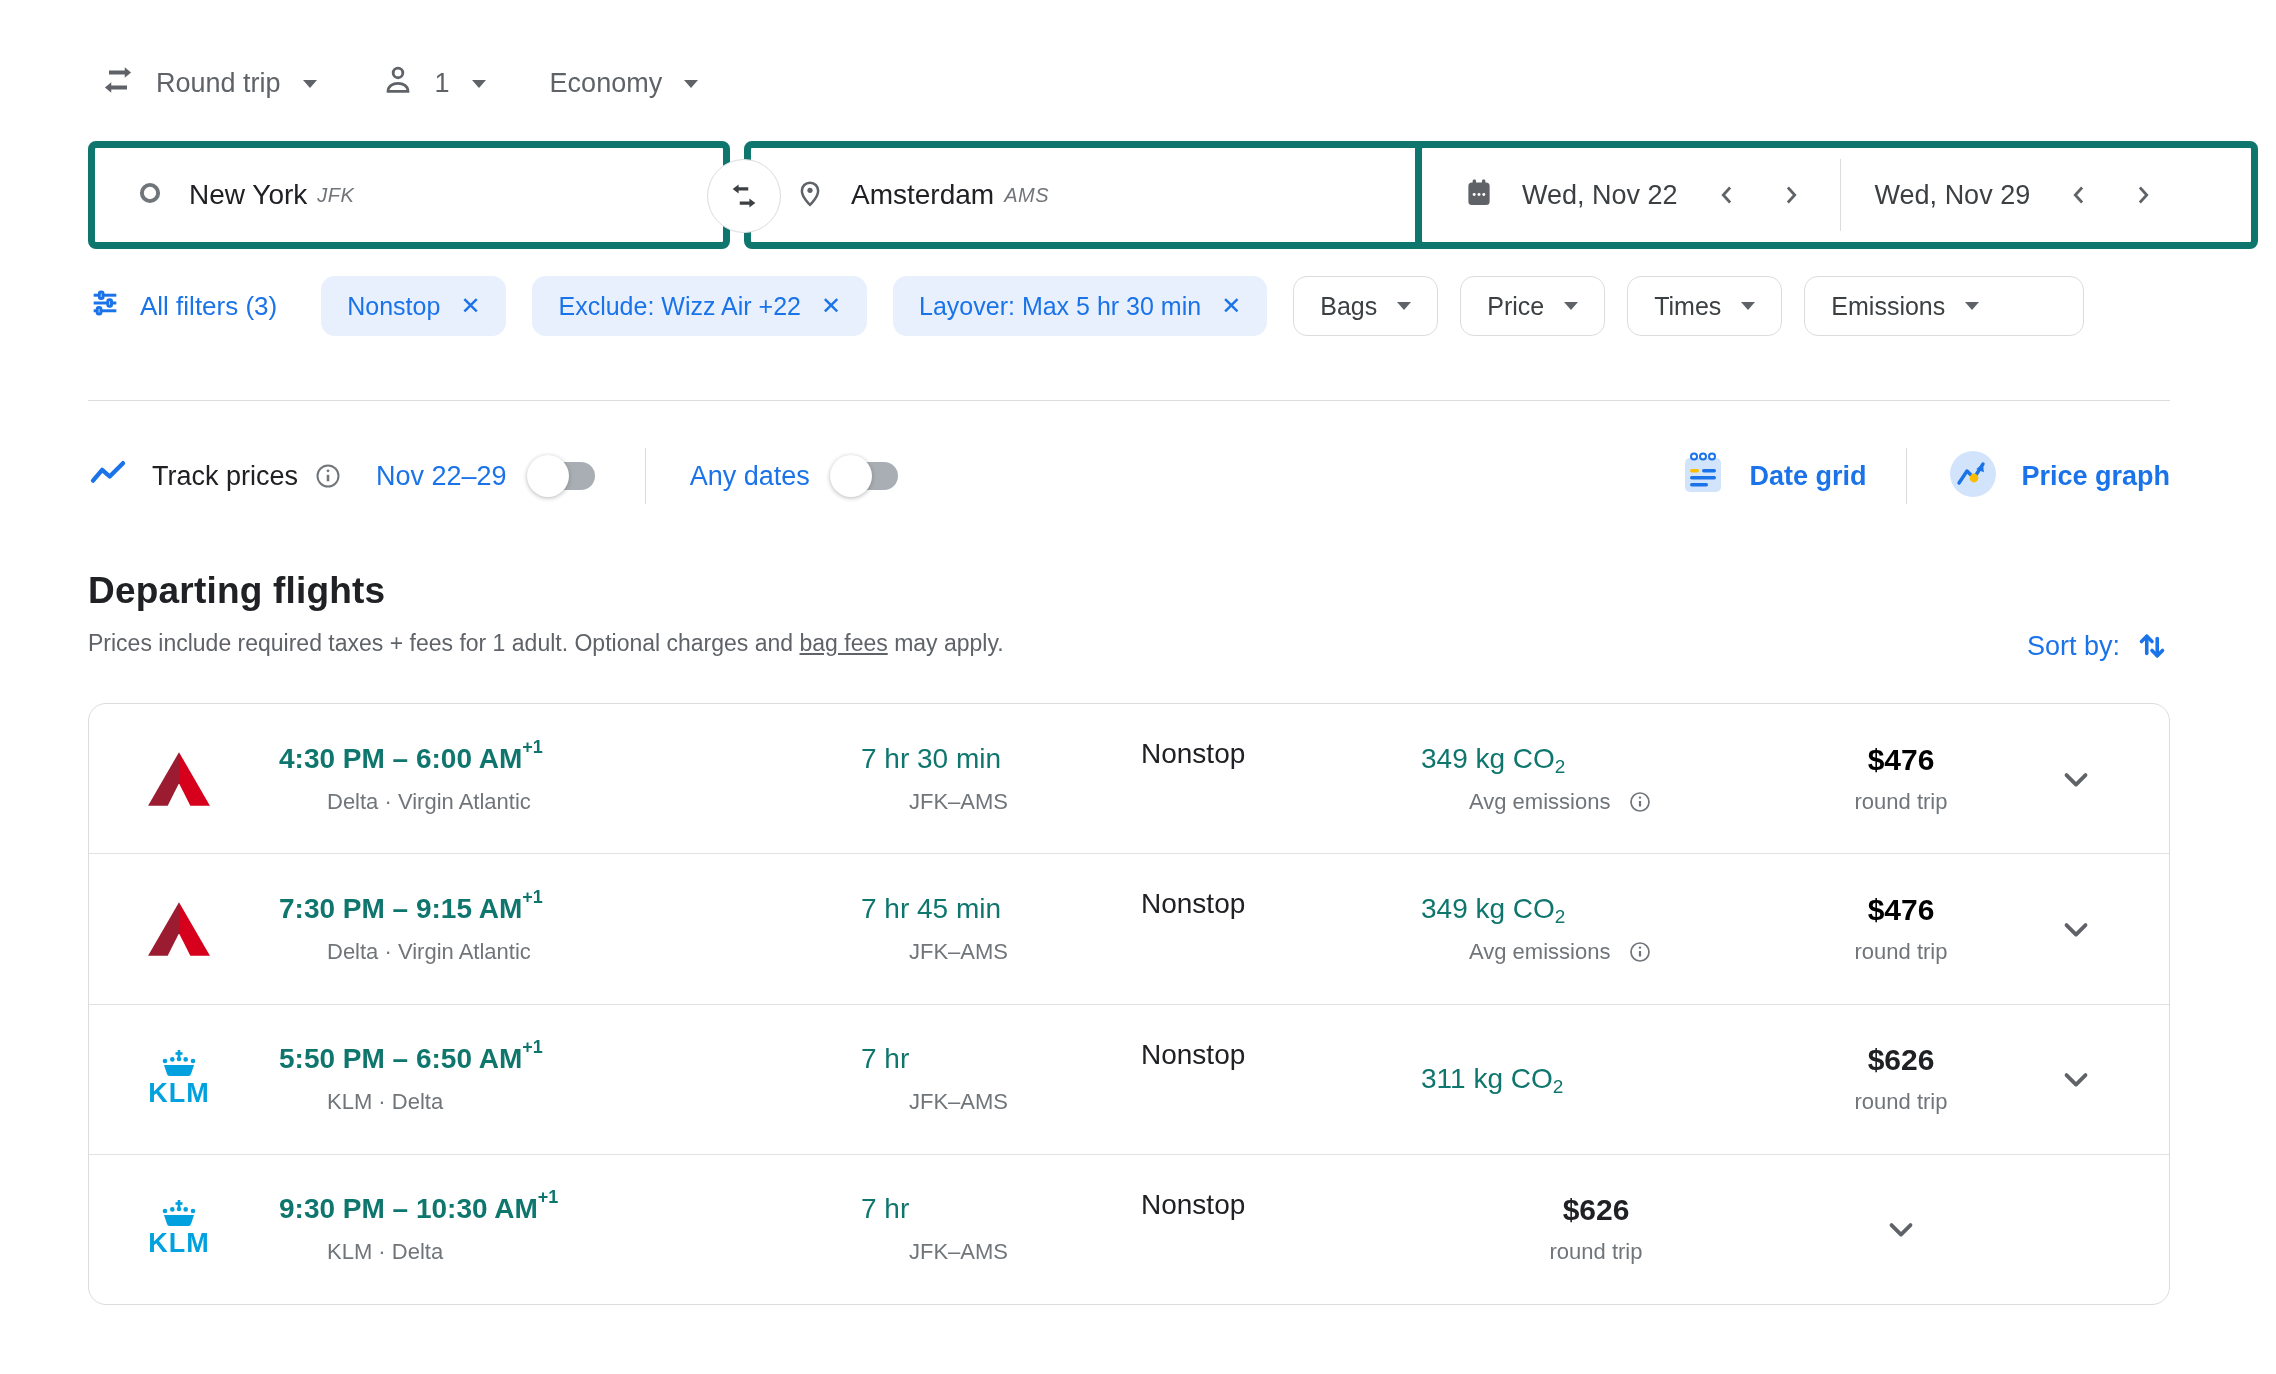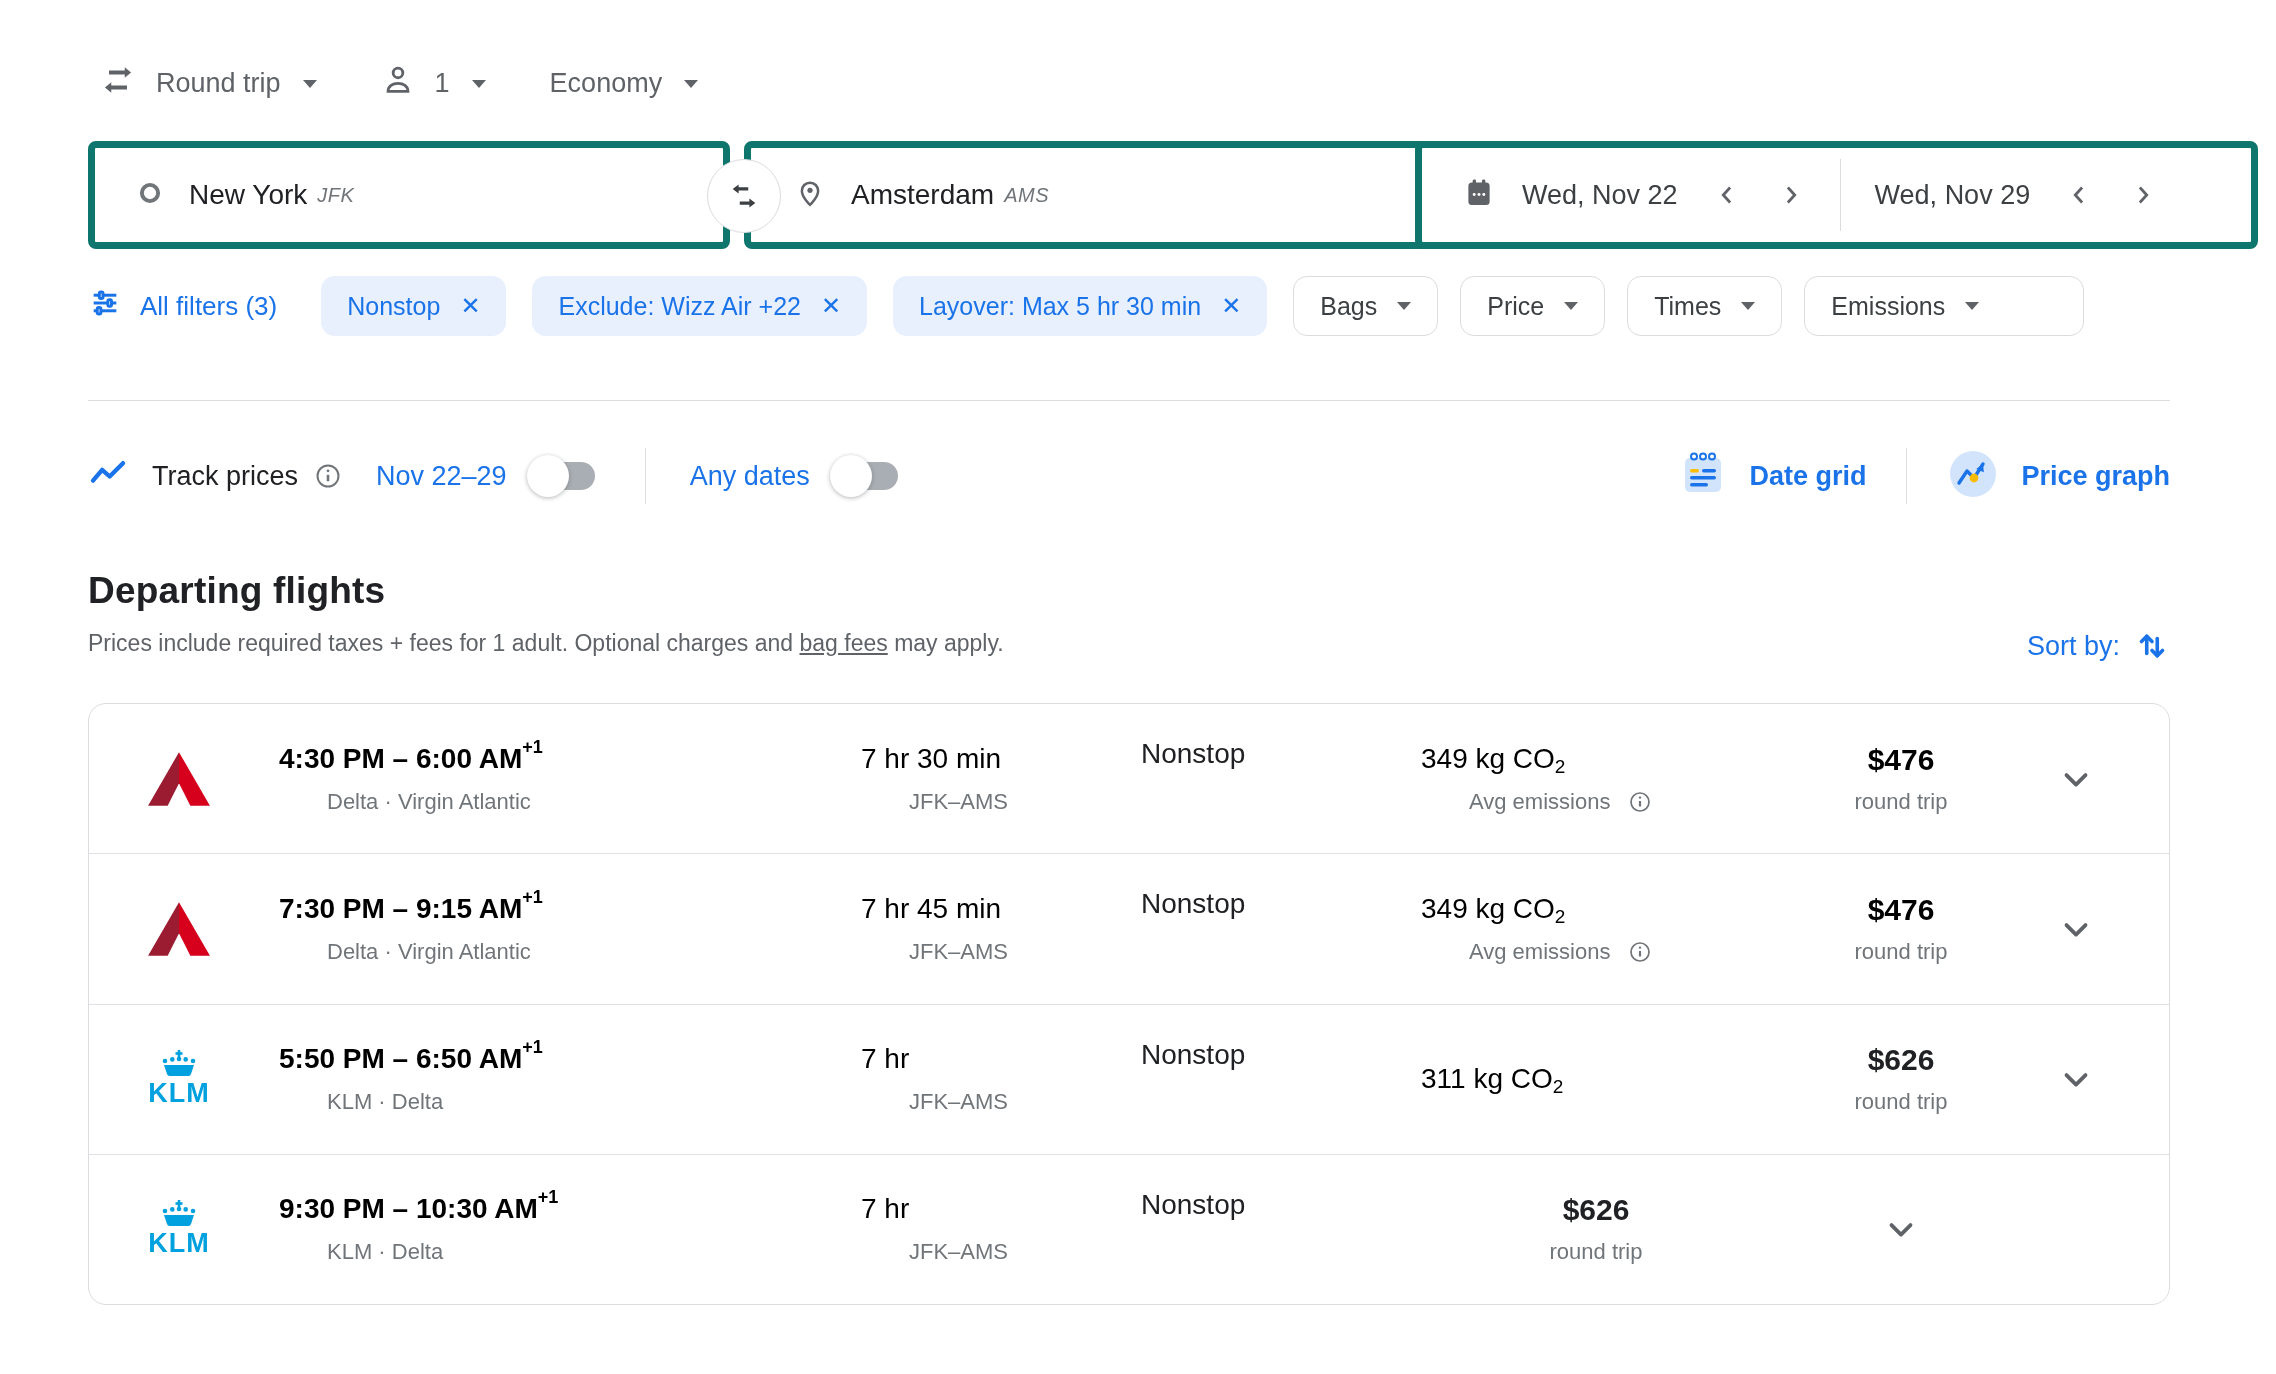--- a/index.html
+++ b/index.html
@@ -57,21 +57,21 @@
   .disclaimer a { color:inherit; text-decoration:underline; cursor:pointer; }
   .sortby { position:absolute; right:0; top:58px; display:flex; align-items:center; color:#1a73e8; font-size:27px; cursor:pointer; }
   .sortby svg { margin-left:14px; }
   
   .flight-card { position:absolute; top:703px; left:88px; width:2082px; height:602px; border:1px solid #dadce0; border-radius:18px; display:flex; flex-direction:column; background:#fff; }
   .frow { flex:1; display:grid; grid-template-columns:140px 612px 280px 280px 350px 260px 90px; align-items:center; padding:0 50px 0 20px; cursor:pointer; }
   .frow + .frow { border-top:1px solid #dfe1e5; }
   .cell-logo { display:flex; justify-content:center; }
   .two-line { display:flex; flex-direction:column; justify-content:center; }
   .cell-times { padding-left:30px; }
-  .l1 { font-size:28px; color:#000000; font-weight:700; white-space:nowrap; }
+  .l1 { font-size:28px; color:#0f766e; font-weight:700; white-space:nowrap; }
   .l1.normal { font-weight:400; }
   .sup { font-size:18px; vertical-align:top; position:relative; top:-6px; font-weight:700; }
   .l2 { font-size:22px; color:#70757a; margin-top:14px; white-space:nowrap;margin-left:48px; }
   .cell-stops { font-size:28px; color:#202124; align-self:start; margin-top:34px; }
   .co2sub { font-size:19px; vertical-align:baseline; position:relative; top:5px; }
   .badge { display:inline-flex; align-items:center; background:#e6f4ea; color:#137333; font-size:22px; height:40px; padding:0 14px; border-radius:8px; margin-top:8px; }
   .emis-line { display:flex; align-items:center; }
   .emis-line .info { margin-left:18px; }
   .cell-price { text-align:center; }
   .price { font-size:30px; font-weight:700; }

